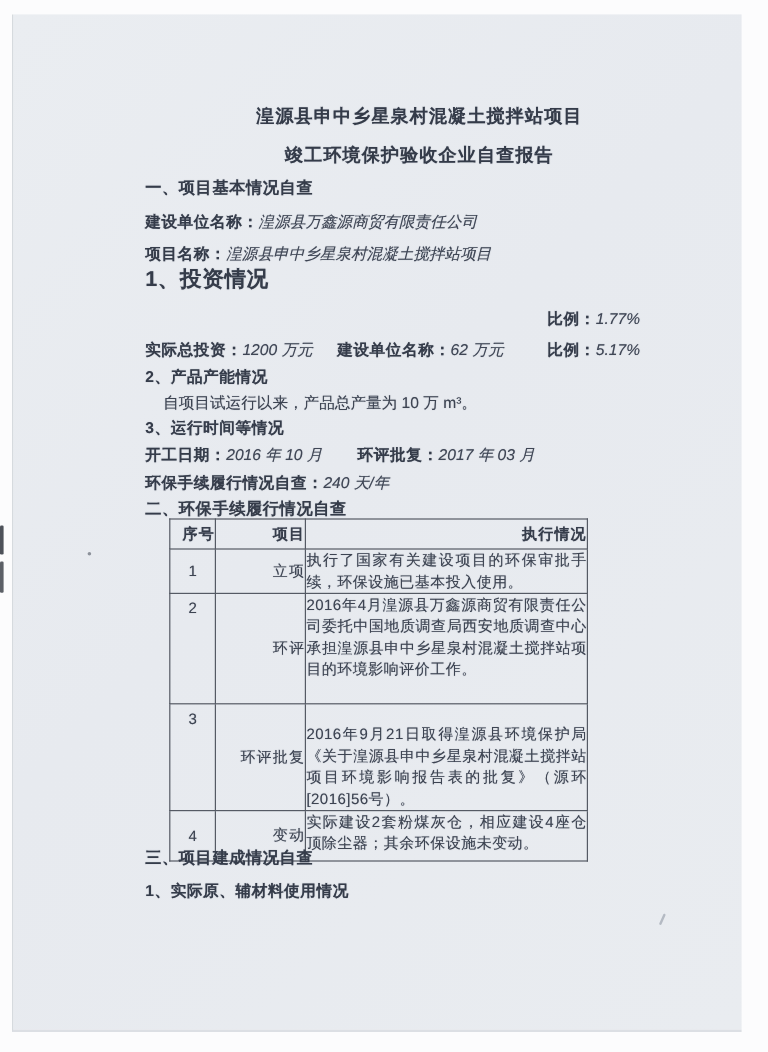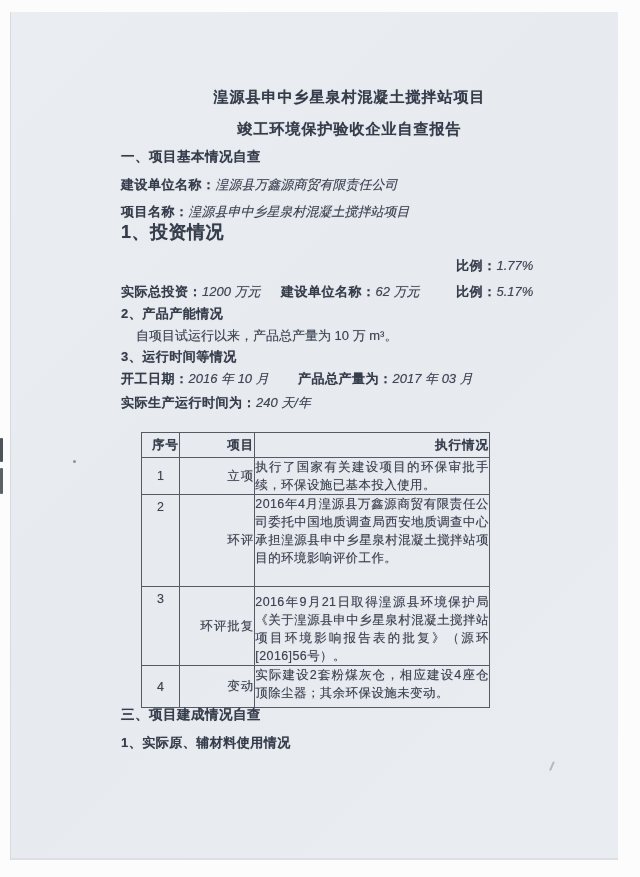--- a/index.html
+++ b/index.html
@@ -48,21 +48,21 @@
   td.item{text-align:right;vertical-align:middle;letter-spacing:1px;}
   td.status{
     vertical-align:top;text-align:justify;text-justify:inter-ideograph;
     padding:3px 6px 3px 7px;line-height:18px;letter-spacing:0.4px;
   }
   tr.r1{height:37px;}
   tr.r2{height:92px;}
   tr.r3{height:74px;}
   tr.r4{height:42px;}
   tr.r2 td.no,tr.r3 td.no{vertical-align:top;padding-top:5px;}
-  tr.r3 td.status{padding-top:6px;}
+  tr.r3 td.status{padding-top:16px;}
   
   .edge-mark{position:absolute;background:#4e525a;width:3px;border-radius:1px;}
   .dot-mark{position:absolute;width:3px;height:3px;border-radius:50%;background:#8d929b;}
   .faint-mark{
     position:absolute;width:1.5px;height:10px;background:#b4bac3;
     transform:rotate(24deg);border-radius:1px;
   }
 </style>
 </head>
 <body>
@@ -95,27 +95,28 @@
   </div>
 
   <div class="abs sec-h" style="top:293px;left:75px;font-size:13px">2、产品产能情况</div>
 
   <div class="abs body-line" style="top:315px;left:90px">自项目试运行以来，产品总产量为 10 万 m³。</div>
 
   <div class="abs sec-h" style="top:336px;left:75px;font-size:13px">3、运行时间等情况</div>
 
   <div class="abs body-line" style="top:358px;left:0;width:100%;height:16px">
     <span class="seg" style="left:75px"><b>开工日期：</b><span class="val">2016 年 10 月</span></span>
-    <span class="seg" style="left:252px"><b>产品总产量为：</b><span class="val">2017 年 03 月</span></span>
+    <span class="seg" style="left:252px"><b>环评批复：</b><span class="val">2017 年 03 月</span></span>
   </div>
 
   <div class="abs body-line" style="top:382px;left:75px">
-    <b>实际生产运行时间为：</b><span class="val">240 天/年</span>
+    <b>环保手续履行情况自查：</b><span class="val">240 天/年</span>
   </div>
 
+  <div class="abs sec-h" style="top:403px;left:75px">二、环保手续履行情况自查</div>
 
   <table class="proc">
     <colgroup>
         <col class="c-no">
         <col class="c-item">
         <col class="c-status">
       </colgroup>
     <thead>
       <tr>
         <th>序号</th>

